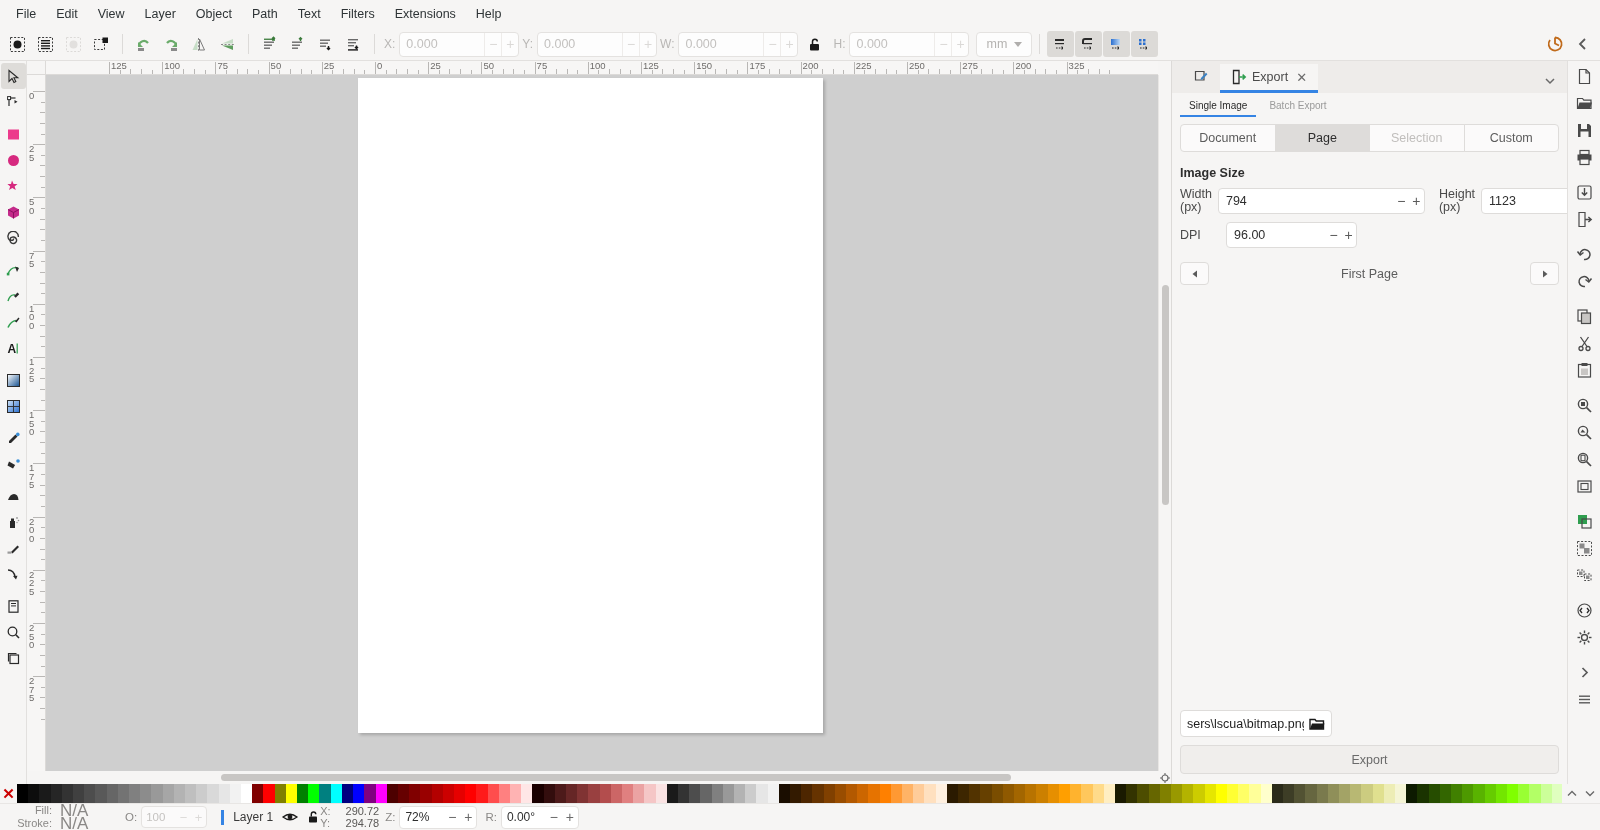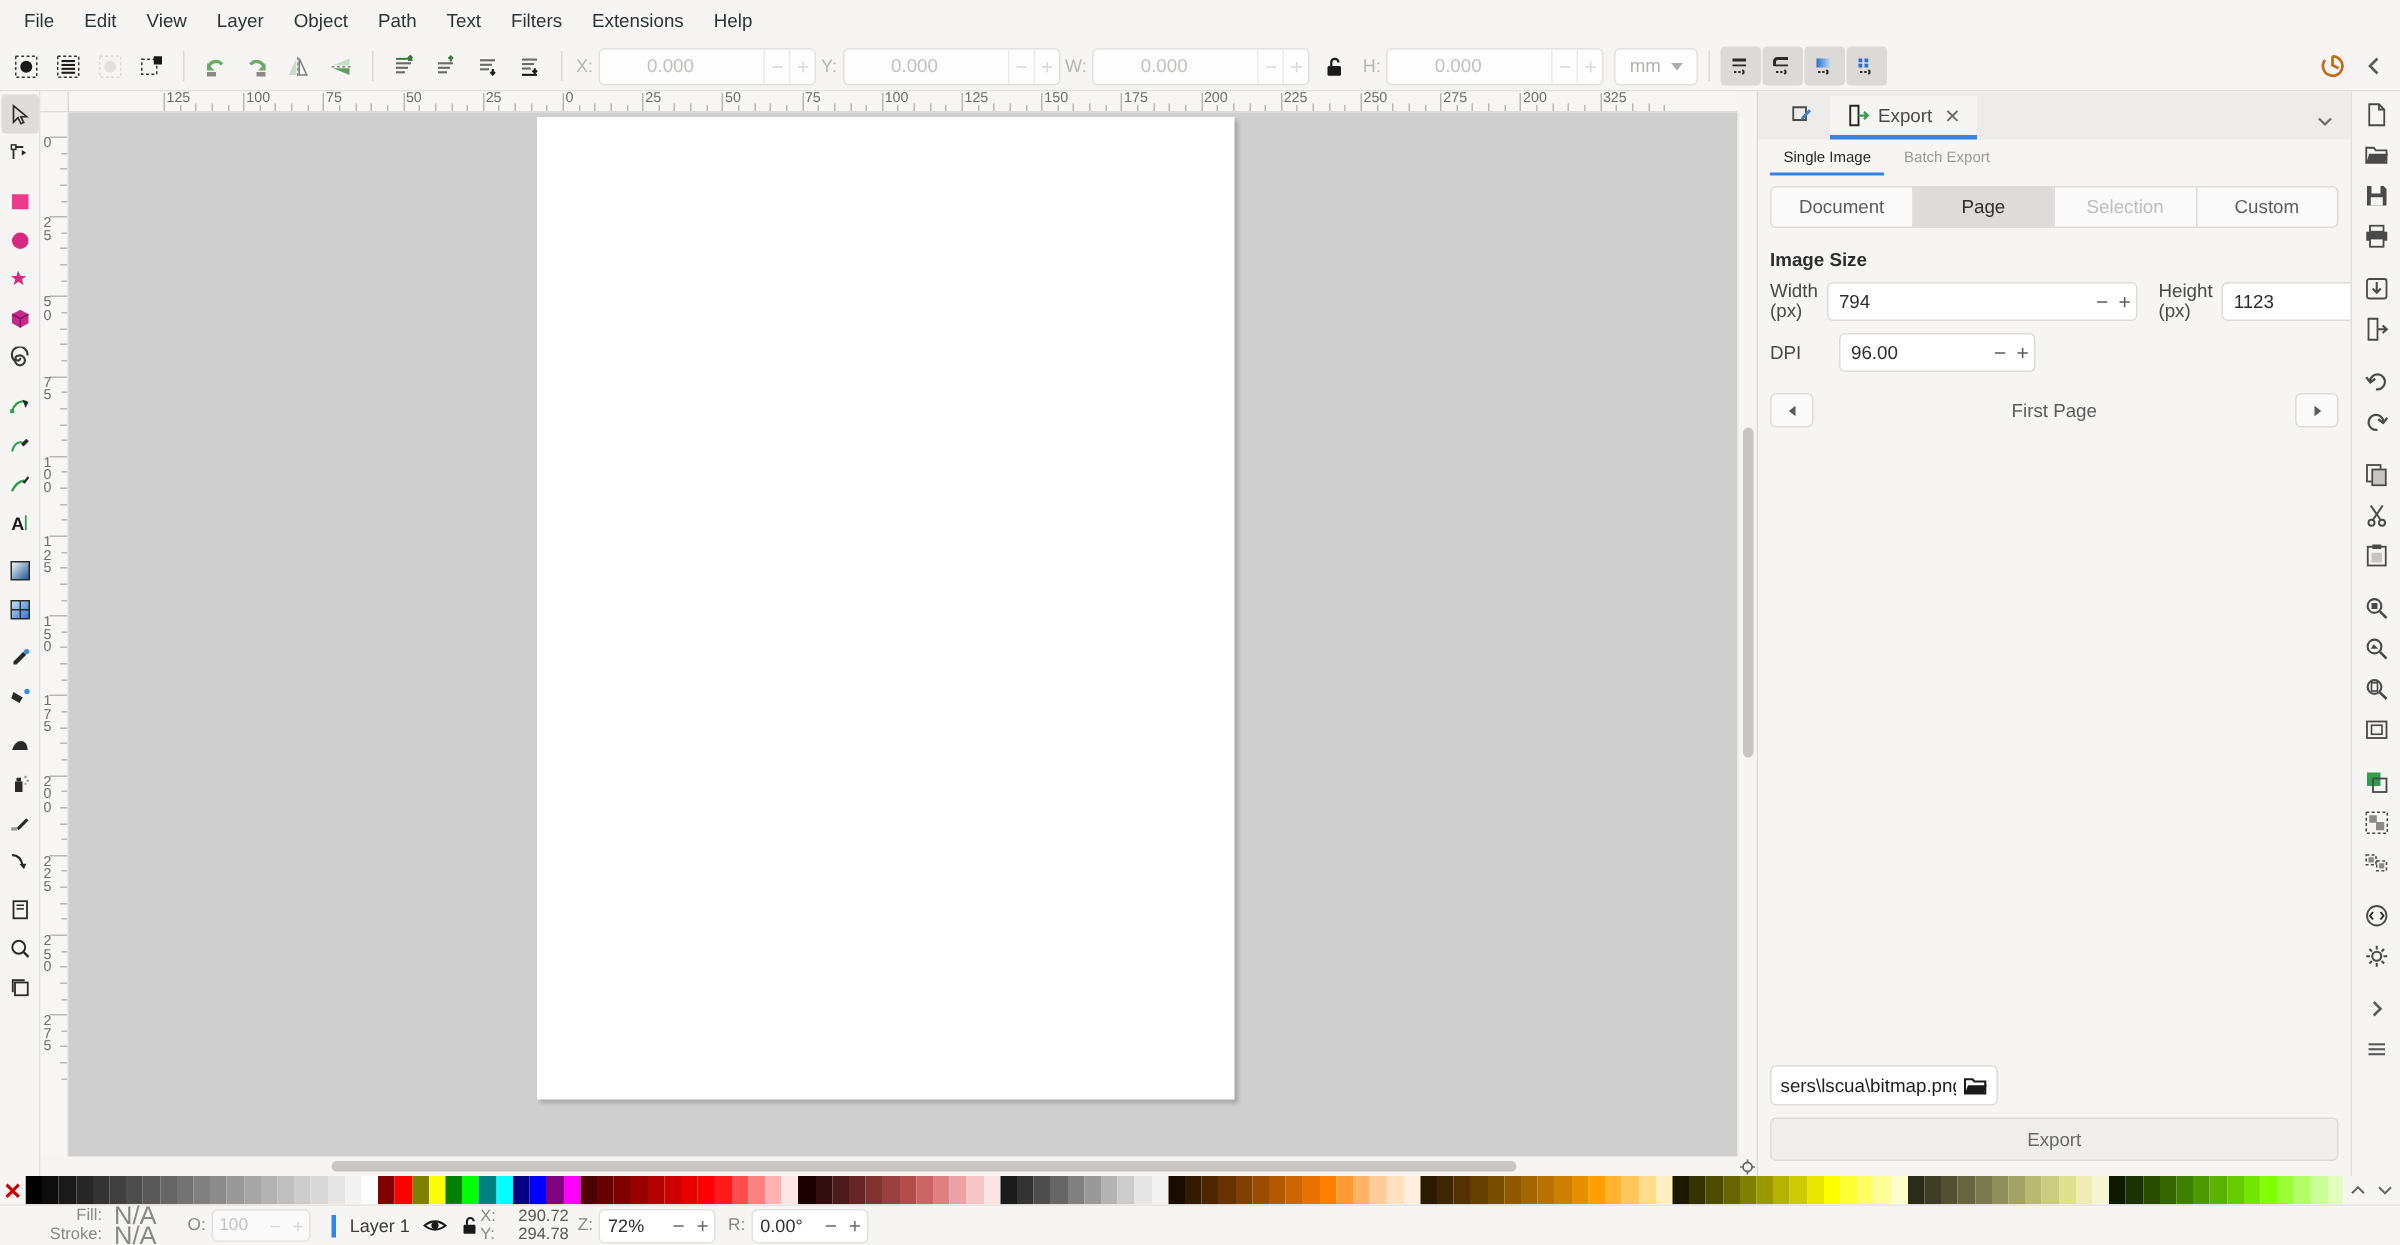--- a/index.html
+++ b/index.html
@@ -39,21 +39,21 @@
   .fieldgrp { display: flex; align-items: center; gap: 4px; margin-left: 2px; }
   .flabel { color: #b8b6b4; font-size: 12px; }
   .spin {
     display: flex; align-items: center;
     border: 1px solid #e4e2e0; border-radius: 4px; background: #fdfdfd;
     height: 25px; overflow: hidden;
   }
   .spin input {
     border: 0; outline: 0; background: transparent;
     font-family: "Liberation Sans", sans-serif; font-size: 12.5px;
-    color: #c3c1bf; padding: 0 6px; width: 84px; height: 23px; margin-left: 25px;
+    color: #c3c1bf; padding: 0 6px; width: 84px; height: 23px;
   }
   .spin .sbtns { display: flex; align-items: center; height: 100%; }
   .spin .sb {
     width: 17px; height: 100%; display: flex; align-items: center; justify-content: center;
     color: #dbd9d7; font-size: 14px; border-left: 1px solid #eeecea;
   }
   .unitsel {
     display: flex; align-items: center; gap: 7px;
     border: 1px solid #e4e2e0; border-radius: 4px; background: #fdfdfd;
     height: 25px; padding: 0 9px; color: #b5b3b1; font-size: 12.5px;
@@ -234,21 +234,21 @@
   }
   .swatches { flex: 1 1 auto; display: flex; overflow: hidden; }
   .sw { flex: 1 1 auto; min-width: 0; }
   .palarrows { width: 38px; flex: 0 0 38px; display: flex; align-items: center; justify-content: center; gap: 6px; }
 
   
   .statusbar {
     height: 27px; flex: 0 0 27px; display: flex; align-items: center;
     background: #f6f5f4; border-top: 1px solid #e8e6e4; font-size: 12px;
   }
-  .fsblock { width: 125px; flex: 0 0 125px; display: flex; flex-direction: column; padding-left: 32px; }
+  .fsblock { width: 125px; flex: 0 0 125px; display: flex; flex-direction: column; padding-left: 16px; }
   .fsline { display: flex; gap: 8px; line-height: 13px; }
   .fsk { width: 36px; text-align: right; color: #8a8886; font-size: 11px; }
   .fsv { color: #8a8886; font-size: 17px; }
   .obox { display: flex; align-items: center; gap: 4px; }
   .obox .ol { color: #8a8886; font-size: 11.5px; }
   .ospin {
     display: flex; align-items: center; border: 1px solid #e4e2e0; border-radius: 4px;
     background: #fbfafa; height: 22px;
   }
   .ospin input {

